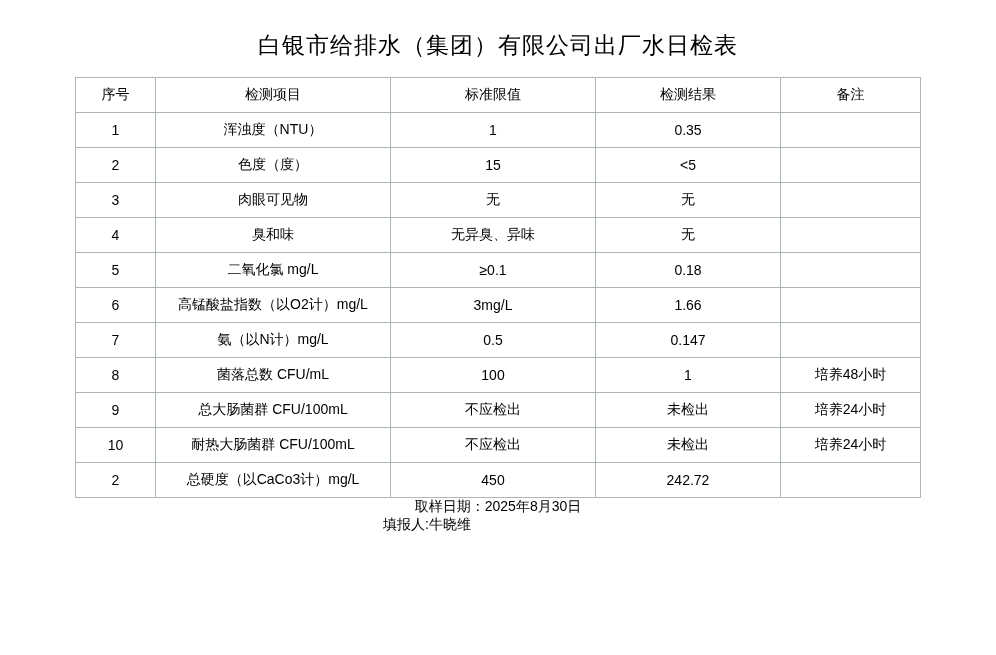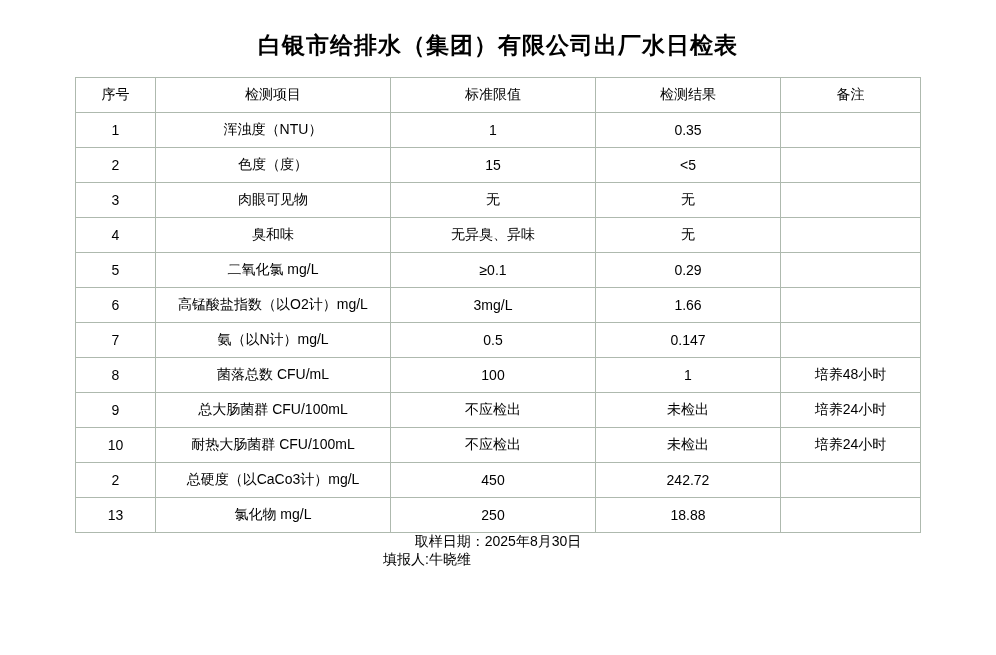--- a/index.html
+++ b/index.html
@@ -16,21 +16,21 @@
   }
   .page {
     position: relative;
     width: 996px;
     height: 655px;
     box-sizing: border-box;
   }
   .doc-title {
     text-align: center;
     font-size: 23px;
-    font-weight: bold;
+    font-weight: normal;
     letter-spacing: 1px;
     padding-top: 30px;
     padding-bottom: 16px;
     font-family: "Liberation Sans", sans-serif;
   }
   table.report {
     border-collapse: collapse;
     margin: 0 auto;
     width: 716px;
     table-layout: fixed;
@@ -134,21 +134,21 @@
         <td class="num-cell">4</td>
         <td class="item-cell">臭和味</td>
         <td>无异臭、异味</td>
         <td>无</td>
         <td></td>
       </tr>
       <tr>
         <td class="num-cell">5</td>
         <td class="item-cell">二氧化氯 mg/L</td>
         <td class="num-cell">≥0.1</td>
-        <td class="num-cell">0.29</td>
+        <td class="num-cell">0.18</td>
         <td></td>
       </tr>
       <tr>
         <td class="num-cell">6</td>
         <td class="item-cell">高锰酸盐指数（以O2计）mg/L</td>
         <td class="num-cell">3mg/L</td>
         <td class="num-cell">1.66</td>
         <td></td>
       </tr>
       <tr>
@@ -179,27 +179,20 @@
         <td>未检出</td>
         <td>培养24小时</td>
       </tr>
       <tr>
         <td class="num-cell">2</td>
         <td class="item-cell">总硬度（以CaCo3计）mg/L</td>
         <td class="num-cell">450</td>
         <td class="num-cell">242.72</td>
         <td></td>
       </tr>
-      <tr>
-        <td class="num-cell">13</td>
-        <td class="item-cell">氯化物 mg/L</td>
-        <td class="num-cell">250</td>
-        <td class="num-cell">18.88</td>
-        <td></td>
-      </tr>
     </tbody>
   </table>
 
   <div class="footer">
     <div class="f1">取样日期：2025年8月30日</div>
     <div class="f3">填报人:牛晓维</div>
   </div>
 
 </div>
 

